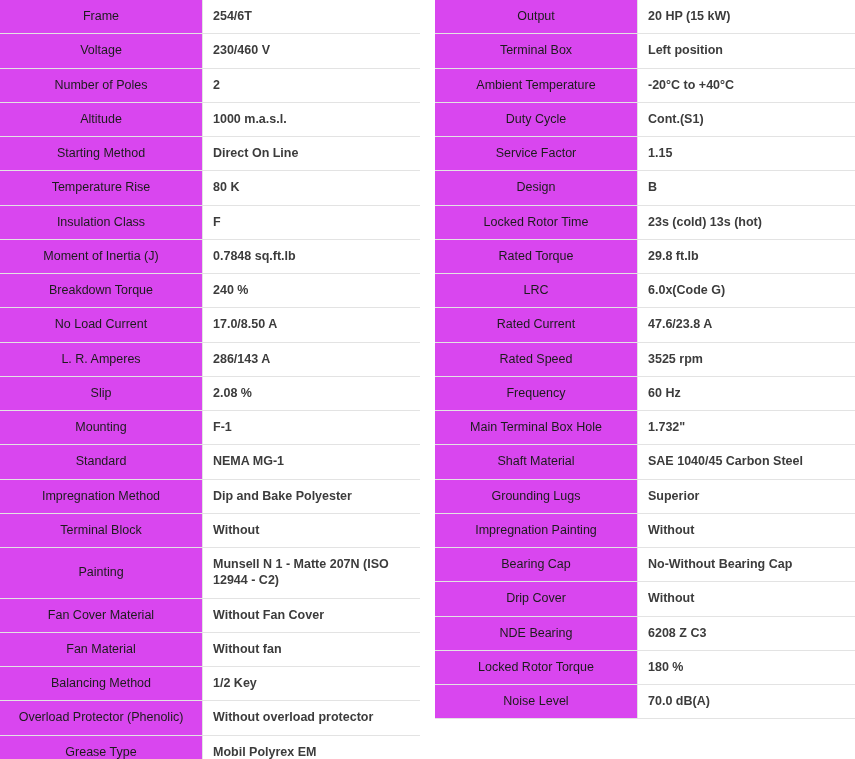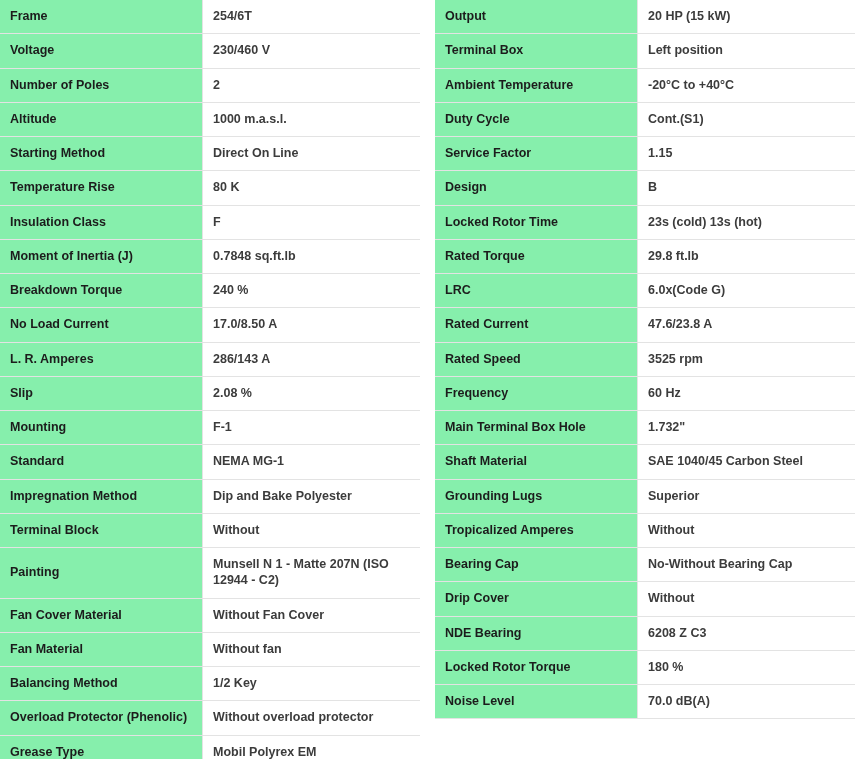--- a/index.html
+++ b/index.html
@@ -37,24 +37,25 @@
   table.spec-table tr {
     border-bottom: 1px solid #e3e3e3;
   }
   table.spec-table td {
     vertical-align: middle;
     padding: 8px 10px 9px 10px;
     line-height: 1.3;
   }
   td.k {
     width: 182px;
-    background: #86efac;
-    font-weight: bold;
+    background: #d946ef;
+    font-weight: normal;
     color: #1c1c1c;
     border-right: 1px solid #e3e3e3;
+    text-align: center;
   }
   td.v {
     background: #ffffff;
     color: #3c3c3c;
     font-weight: bold;
   }
 </style>
 </head>
 <body>
 
@@ -212,21 +213,21 @@
           </tr>
           <tr>
             <td class="k">Shaft Material</td>
             <td class="v">SAE 1040/45 Carbon Steel</td>
           </tr>
           <tr>
             <td class="k">Grounding Lugs</td>
             <td class="v">Superior</td>
           </tr>
           <tr>
-            <td class="k">Tropicalized Amperes</td>
+            <td class="k">Impregnation Painting</td>
             <td class="v">Without</td>
           </tr>
           <tr>
             <td class="k">Bearing Cap</td>
             <td class="v">No-Without Bearing Cap</td>
           </tr>
           <tr>
             <td class="k">Drip Cover</td>
             <td class="v">Without</td>
           </tr>

